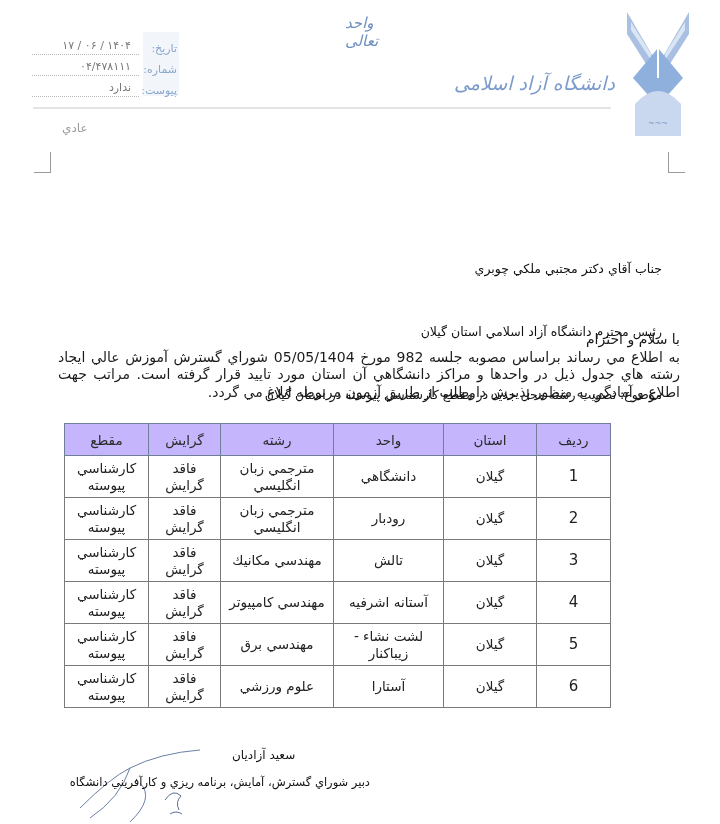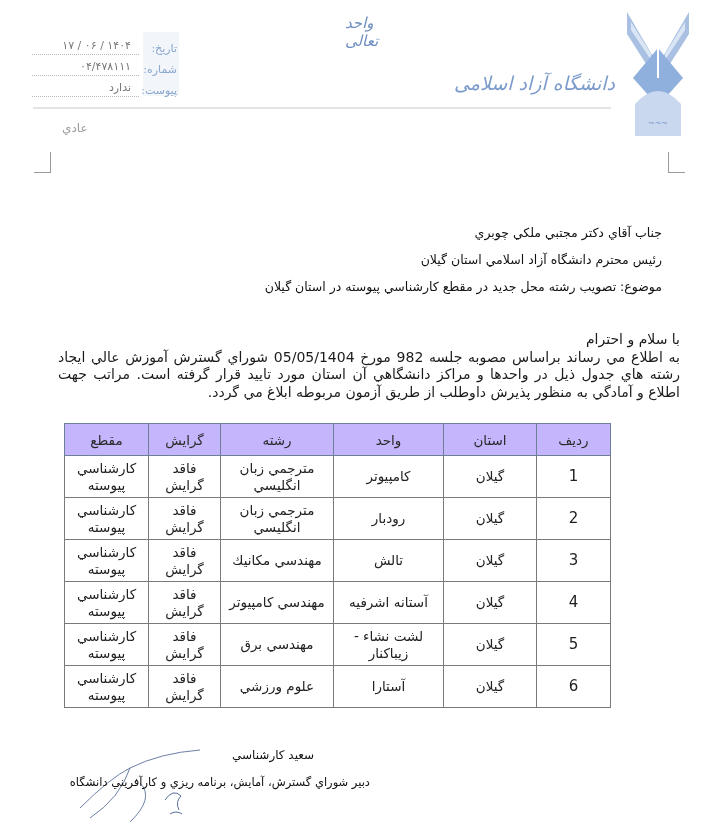--- a/index.html
+++ b/index.html
@@ -28,21 +28,21 @@
     .logo { left: 625px; top: 8px; width: 66px; height: 130px; }
 
     .priority { left: 62px; top: 121px; font-size: 12px; color: #9a9a9a; direction: rtl; }
 
     
     .crop-l { left: 34px; top: 152px; width: 16px; height: 20px; border-right: 1px solid #9a9a9a; border-bottom: 1px solid #9a9a9a; }
     .crop-r { left: 668px; top: 152px; width: 16px; height: 20px; border-left: 1px solid #9a9a9a; border-bottom: 1px solid #9a9a9a; }
 
     
     .addr { right: 58px; top: 223px; width: 520px; direction: rtl; text-align: right; font-size: 12.5px; color: #111; }
-    .addr div { height: 27px; line-height: 20px; }
+    .addr div { height: 27px; line-height: 20px; margin-top: 36px; }
 
     
     .body-text { left: 58px; top: 331px; width: 622px; direction: rtl; text-align: justify; font-size: 14px; line-height: 17.5px; color: #1b1b1b; }
     .greet { text-align: right; }
 
     
     .tbl { left: 64px; top: 423px; width: 546px; border-collapse: collapse; direction: rtl; font-size: 13.5px; table-layout: fixed; }
     .tbl th { background: #c4b5fd; color: #2a2a2a; font-weight: normal; height: 29px; border: 1px solid #6f7f99; text-align: center; }
     .tbl td { height: 41px; border: 1px solid #7a7a7a; text-align: center; line-height: 17px; padding: 0 3px; color: #222; }
     .tbl td.num { font-size: 15px; }
@@ -119,21 +119,21 @@
       <th>واحد</th>
       <th>رشته</th>
       <th>گرايش</th>
       <th>مقطع</th>
     </tr>
   </thead>
   <tbody>
     <tr>
       <td class="num">1</td>
       <td>گيلان</td>
-      <td>كامپيوتر</td>
+      <td>دانشگاهي</td>
       <td>مترجمي زبان انگليسي</td>
       <td>فاقد گرايش</td>
       <td>كارشناسي پيوسته</td>
     </tr>
     <tr>
       <td class="num">2</td>
       <td>گيلان</td>
       <td>رودبار</td>
       <td>مترجمي زبان انگليسي</td>
       <td>فاقد گرايش</td>
@@ -172,14 +172,14 @@
       <td>كارشناسي پيوسته</td>
     </tr>
   </tbody>
 </table>
 
 <svg class="abs signature" viewBox="0 0 200 86">
   <path d="M10,70 Q40,40 60,30 Q90,15 130,12 M60,30 Q50,60 20,80 M70,45 Q85,60 60,84" fill="none" stroke="#6b7fa6" stroke-width="1"></path>
   <path d="M95,62 q8,-12 16,-4 q-6,6 -2,14 M100,76 q6,-4 12,0" fill="none" stroke="#5a6f98" stroke-width="1"></path>
 </svg>
 
-<div class="abs sig-name">سعيد كارشناسي</div>
+<div class="abs sig-name">سعيد آزاديان</div>
 <div class="abs sig-title">دبير شوراي گسترش، آمايش، برنامه ريزي و كارآفريني دانشگاه</div>
 
 </body></html>

